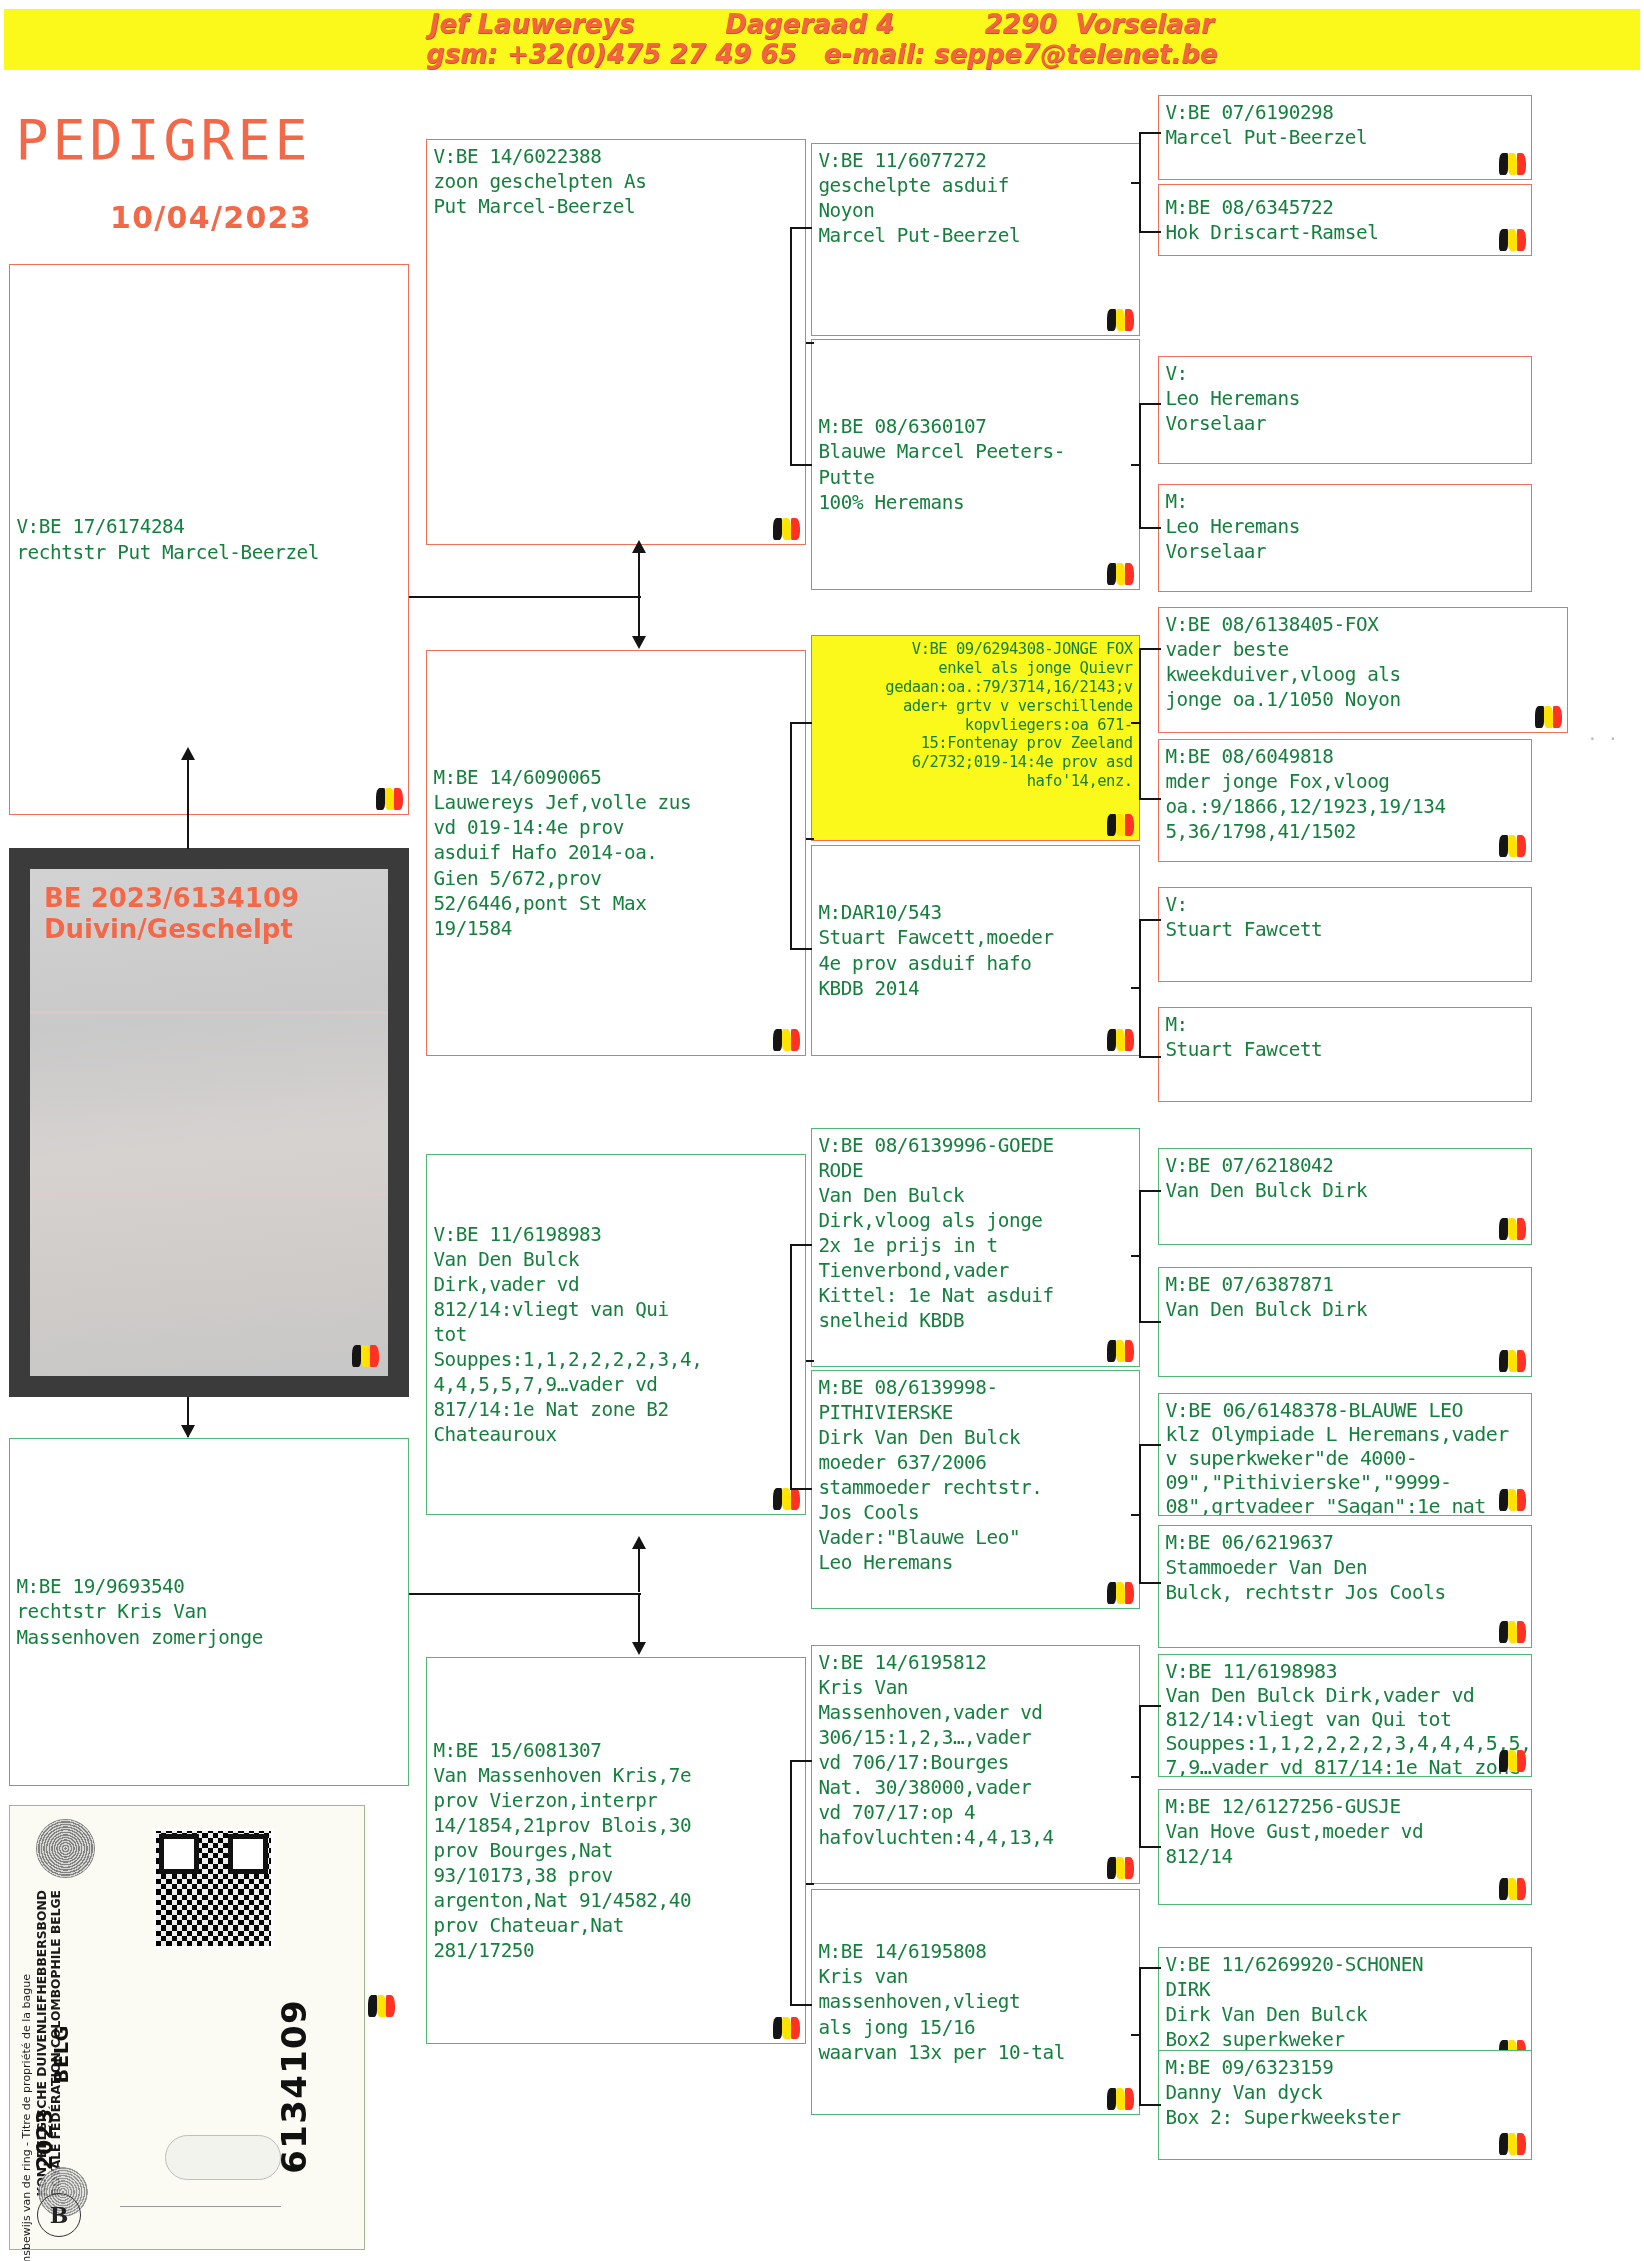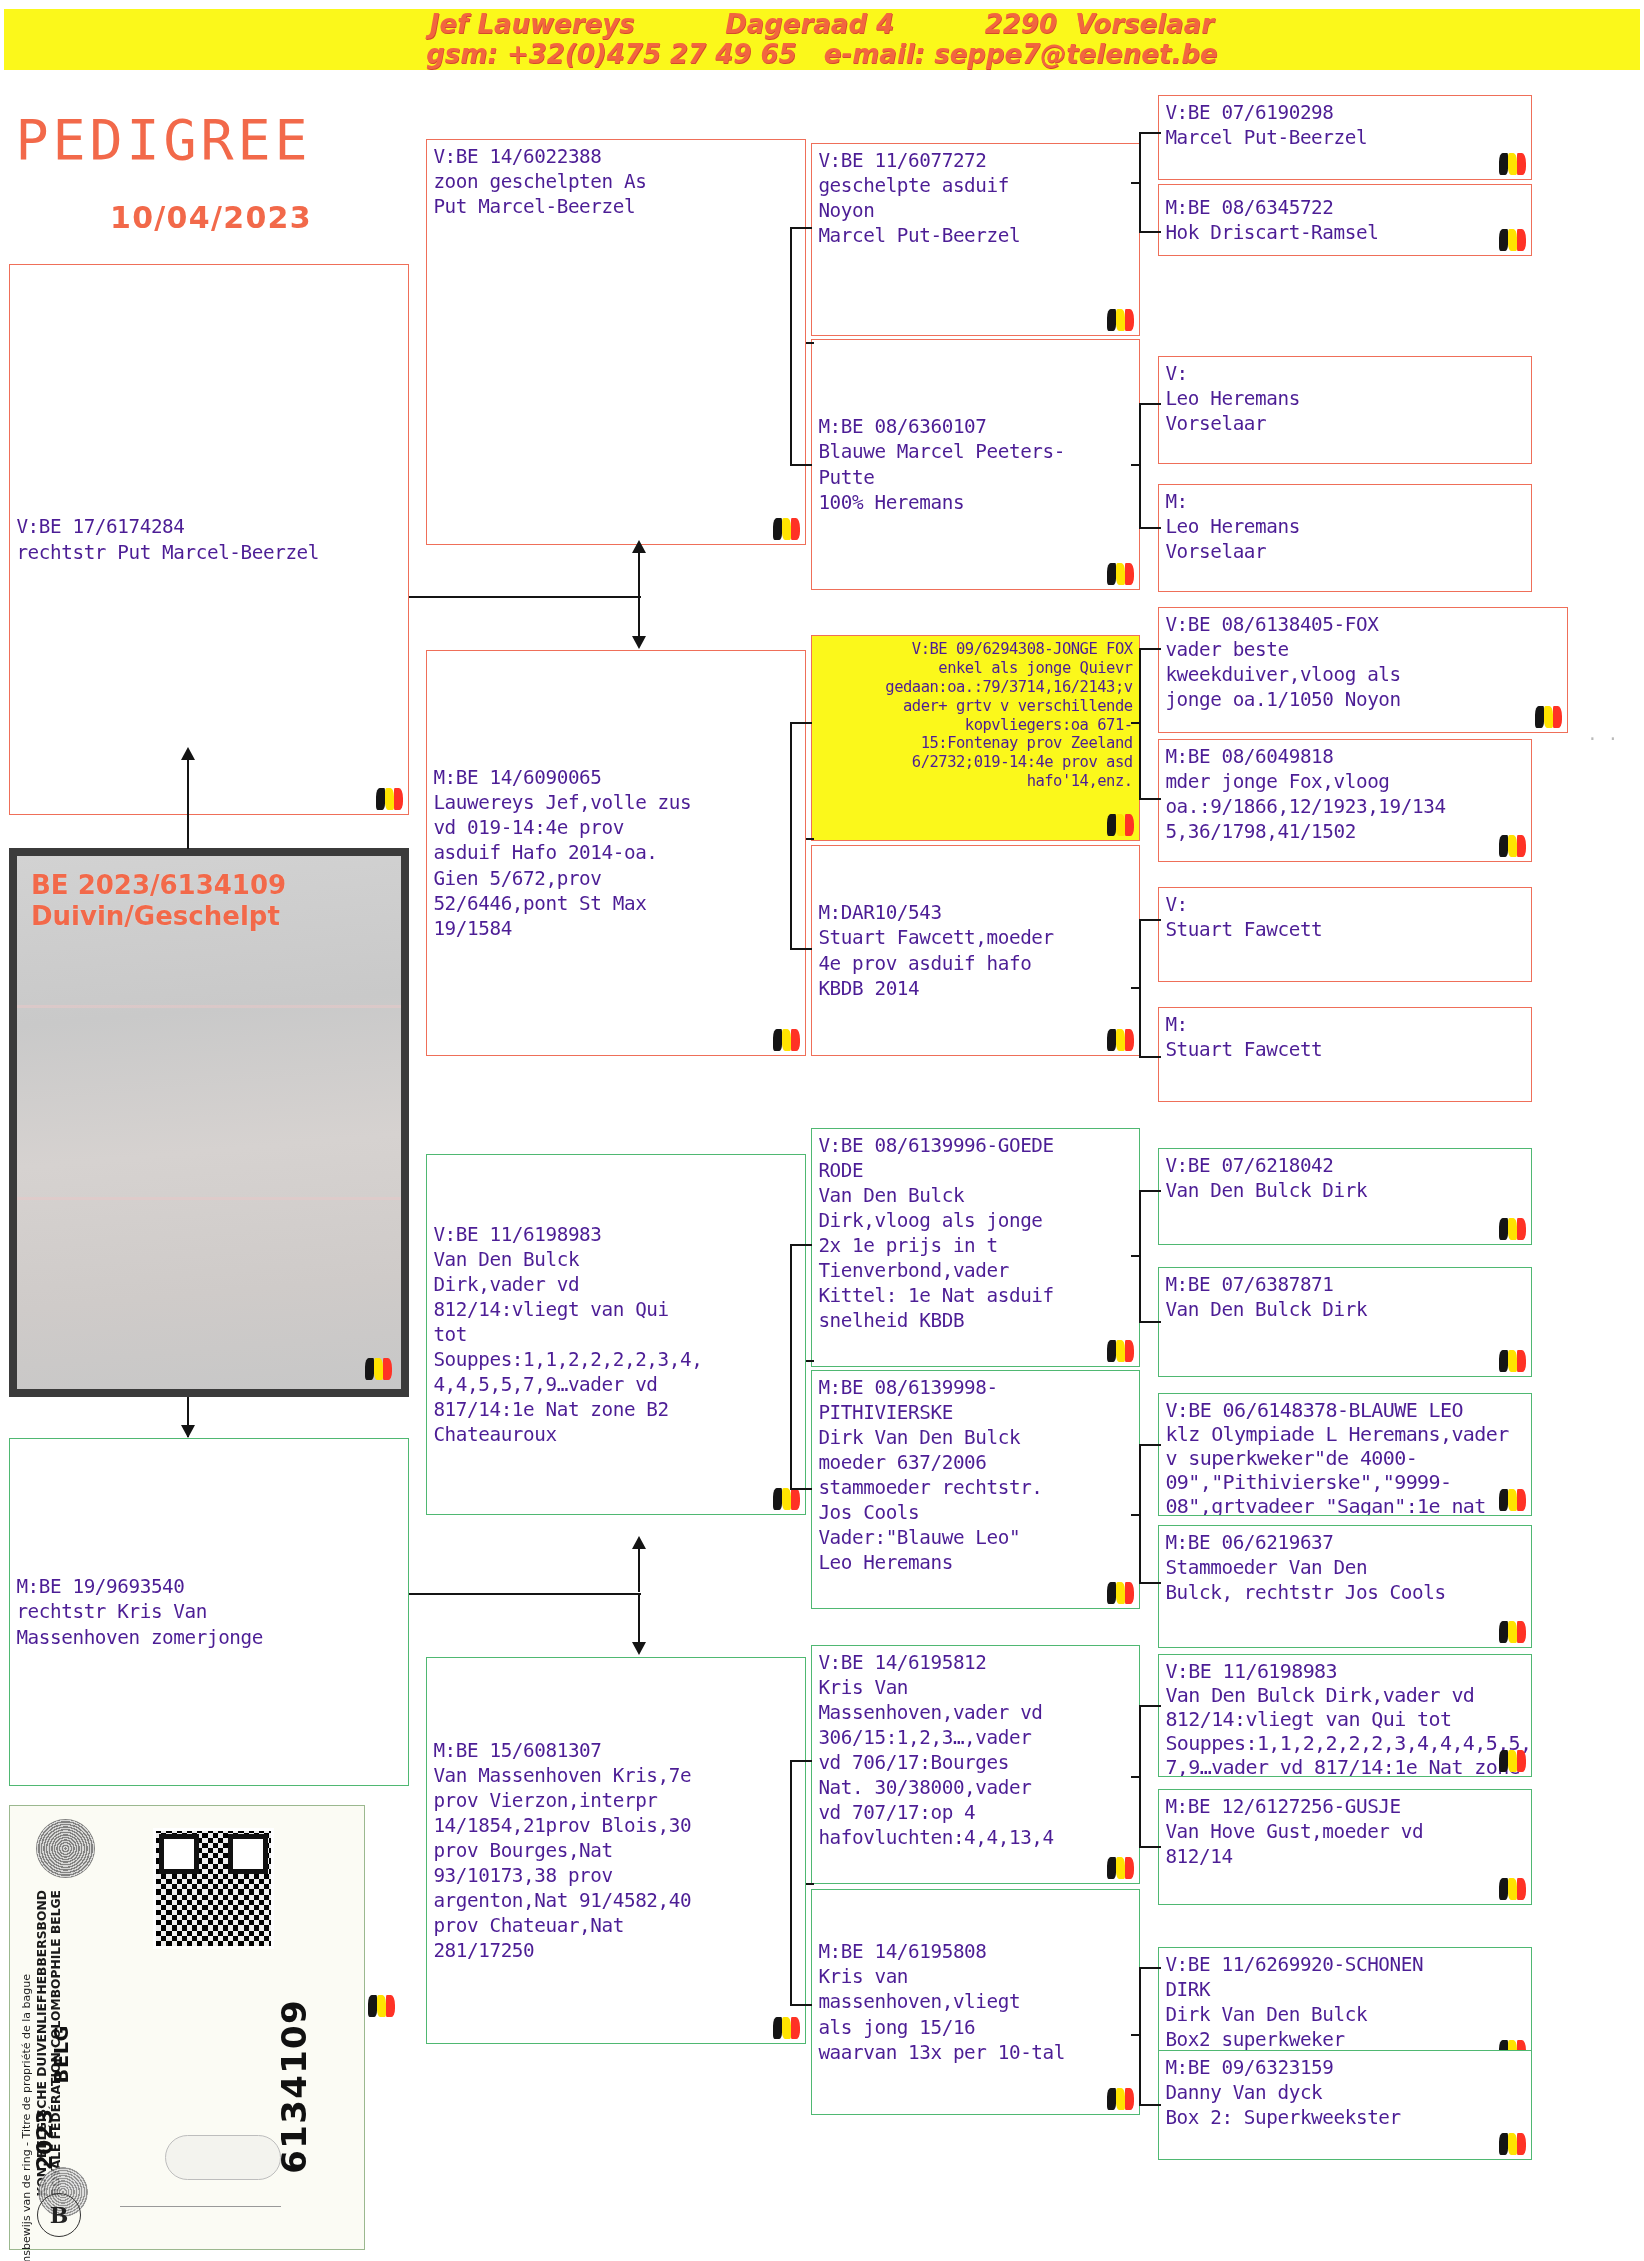--- a/index.html
+++ b/index.html
@@ -46,21 +46,21 @@
     background:#fff;
     padding:3.9px 6.4px;
     overflow:hidden;
   }
   .box.green{ border-color:#4fb872; }
   .box.yellow{ background:#fbf81b; border-color:#ef6f59; }
   .box .txt{
     font-family:"DejaVu Sans Mono", monospace;
     font-size:19.3px;
     line-height:1.30;
-    color:#4c1d95;
+    color:#15803d;
     white-space:pre-line;
     letter-spacing:-0.4px;
   }
   .box.small .txt{ font-size:15.5px; line-height:1.22; letter-spacing:-0.5px;}
   .box.tiny  .txt{ font-size:20px; line-height:1.20; letter-spacing:-0.6px;}
   .box.vcenter{ display:flex; align-items:center; }
 
   
   .flag{
     position:absolute; right:5.2px; bottom:3.9px;
@@ -88,21 +88,21 @@
   .arrow-up{
     position:absolute; width:0;height:0;
     border-left:7px solid transparent;
     border-right:7px solid transparent;
     border-bottom:13px solid #141414;
   }
 
   
   .photo-frame{
     position:absolute; left:9px; top:848px; width:400px; height:549px;
-    background:#3b3b3b; padding:8px;
+    background:#3b3b3b; padding:21px;
   }
   .photo-inner{
     width:100%; height:100%;
     background:linear-gradient(175deg,#d2d2d2 0%,#c9c9c9 30%,#d6d2d0 55%,#cfcbc9 80%,#c7c7c7 100%);
     position:relative;
   }
   .photo-band1{position:absolute;left:0;top:28%;width:100%;height:2.6px;background:#e6c8c8;opacity:.6;}
   .photo-band2{position:absolute;left:0;top:64%;width:100%;height:2.6px;background:#e6c8c8;opacity:.6;}
   .photo-label{
     position:absolute; left:14px; top:14px;

